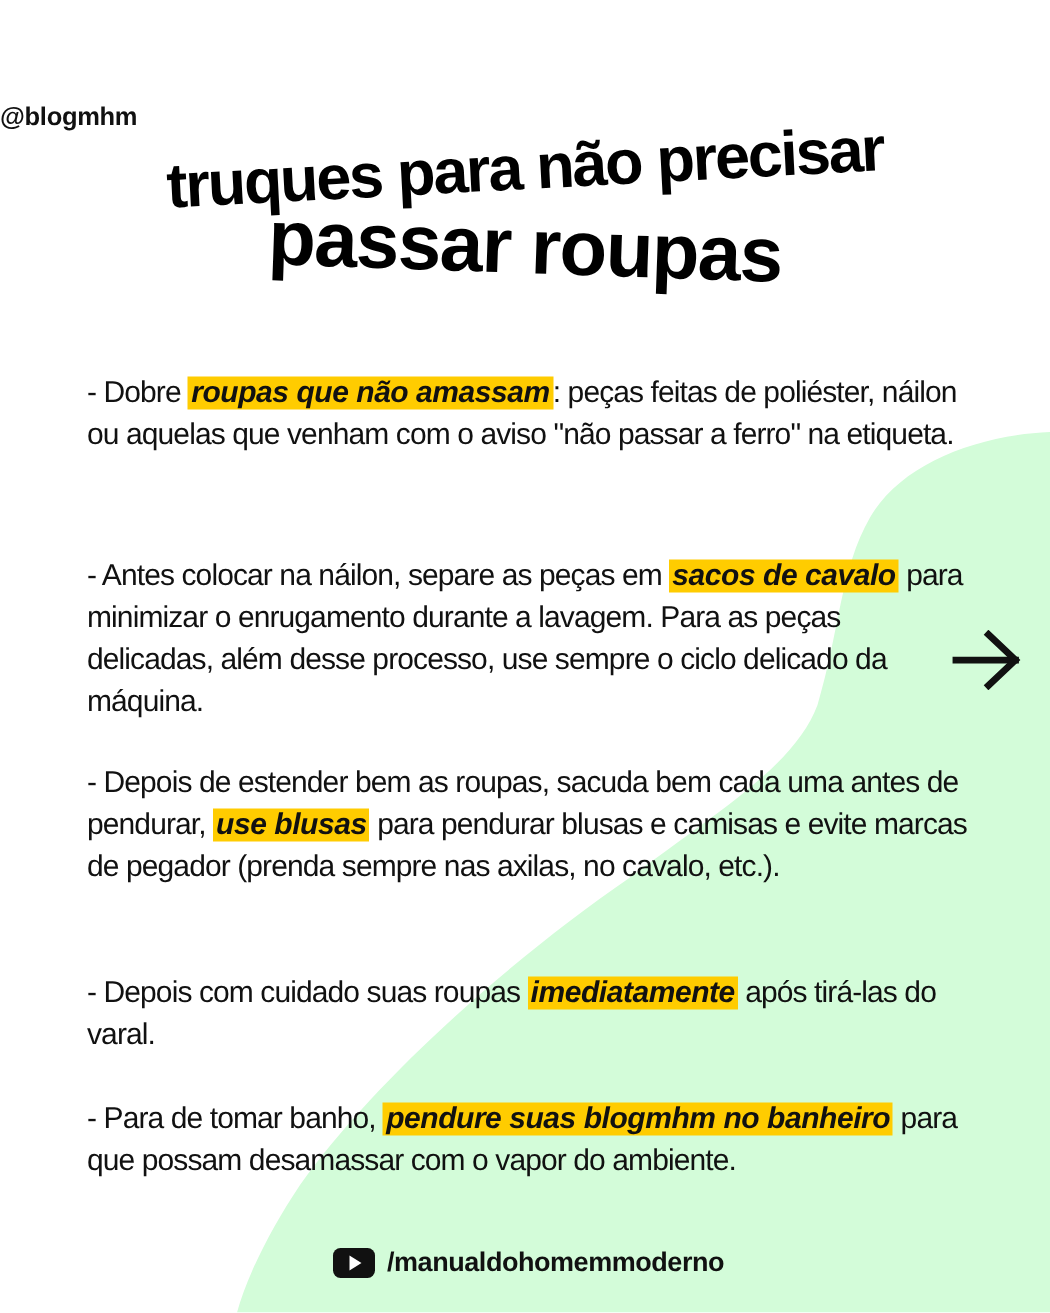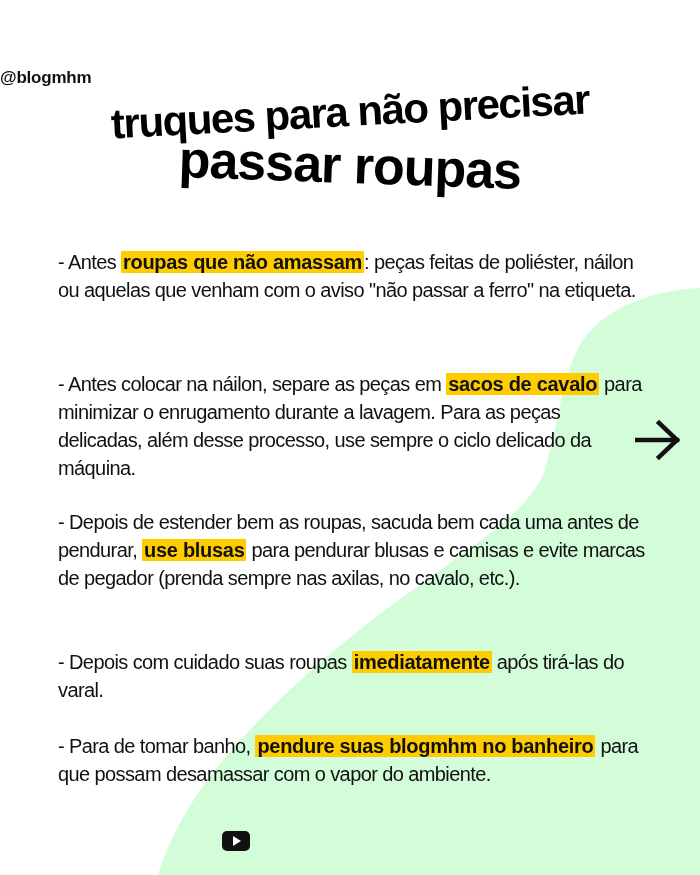--- a/index.html
+++ b/index.html
@@ -15,21 +15,21 @@
       font-weight: bold; color: #000; letter-spacing: -1.5px;
     }
     .title.l1 { top: 88px; font-size: 42px; transform: rotate(-3deg); transform-origin: center; }
     .title.l2 { top: 135px; font-size: 52px; transform: rotate(2deg); transform-origin: center; letter-spacing: -1px; }
     .tips { position: absolute; left: 58px; top: 248px; width: 600px; z-index: 2; }
     .tip {
       font-size: 20px; line-height: 28px; letter-spacing: -0.6px; color: #111;
       position: absolute; left: 0; width: 590px;
     }
     .hl {
-      background: #ffcc00; font-weight: bold; padding: 0 2px;
+      background: #ffcc00; font-weight: bold; font-style: italic; padding: 0 2px;
       letter-spacing: -0.3px;
     }
     .arrow { position: absolute; left: 635px; top: 420px; width: 46px; height: 40px; z-index: 2; }
     .footer {
       position: absolute; top: 831px; left: 222px; display: flex; align-items: center; z-index: 2;
     }
     .yt { width: 28px; height: 20px; border-radius: 5px; background: #111; position: relative; margin-right: 8px; }
     .yt::after {
       content: ""; position: absolute; left: 11px; top: 5px;
       border-left: 8px solid #ffffff; border-top: 5px solid transparent; border-bottom: 5px solid transparent;
@@ -42,27 +42,28 @@
 <svg class="blob" viewBox="0 0 700 875" preserveAspectRatio="none">
   <path d="M700,288 C650,290 600,310 580,345 C560,380 560,420 545,470 C530,510 480,540 420,585 C340,640 250,720 200,790 C180,820 165,850 158,875 L700,875 Z" fill="#d3fcd9"></path>
 </svg>
 
 <div class="handle">@blogmhm</div>
 
 <div class="title l1">truques para não precisar</div>
 <div class="title l2">passar roupas</div>
 
 <div class="tips">
-  <p class="tip" style="top:0px;"><span>- Antes </span><span class="hl">roupas que não amassam</span><span>: peças feitas de poliéster, náilon ou aquelas que venham com o aviso "não passar a ferro" na etiqueta.</span></p>
+  <p class="tip" style="top:0px;"><span>- Dobre </span><span class="hl">roupas que não amassam</span><span>: peças feitas de poliéster, náilon ou aquelas que venham com o aviso "não passar a ferro" na etiqueta.</span></p>
   <p class="tip" style="top:122px;"><span>- Antes colocar na náilon, separe as peças em </span><span class="hl">sacos de cavalo</span><span> para minimizar o enrugamento durante a lavagem. Para as peças delicadas, além desse processo, use sempre o ciclo delicado da máquina.</span></p>
   <p class="tip" style="top:260px;"><span>- Depois de estender bem as roupas, sacuda bem cada uma antes de pendurar, </span><span class="hl">use blusas</span><span> para pendurar blusas e camisas e evite marcas de pegador (prenda sempre nas axilas, no cavalo, etc.).</span></p>
   <p class="tip" style="top:400px;"><span>- Depois com cuidado suas roupas </span><span class="hl">imediatamente</span><span> após tirá-las do varal.</span></p>
   <p class="tip" style="top:484px;"><span>- Para de tomar banho, </span><span class="hl">pendure suas blogmhm no banheiro</span><span> para que possam desamassar com o vapor do ambiente.</span></p>
 </div>
 
 <svg class="arrow" viewBox="0 0 46 40">
   <line x1="2" y1="20" x2="42" y2="20" stroke="#111" stroke-width="4.5" stroke-linecap="square"></line>
   <polyline points="24,3 42,20 24,37" fill="none" stroke="#111" stroke-width="4.5" stroke-linecap="square"></polyline>
 </svg>
 
 <div class="footer">
   <span class="yt"></span>
+  <span class="footer-text">/manualdohomemmoderno</span>
 </div>
 
 </body></html>

